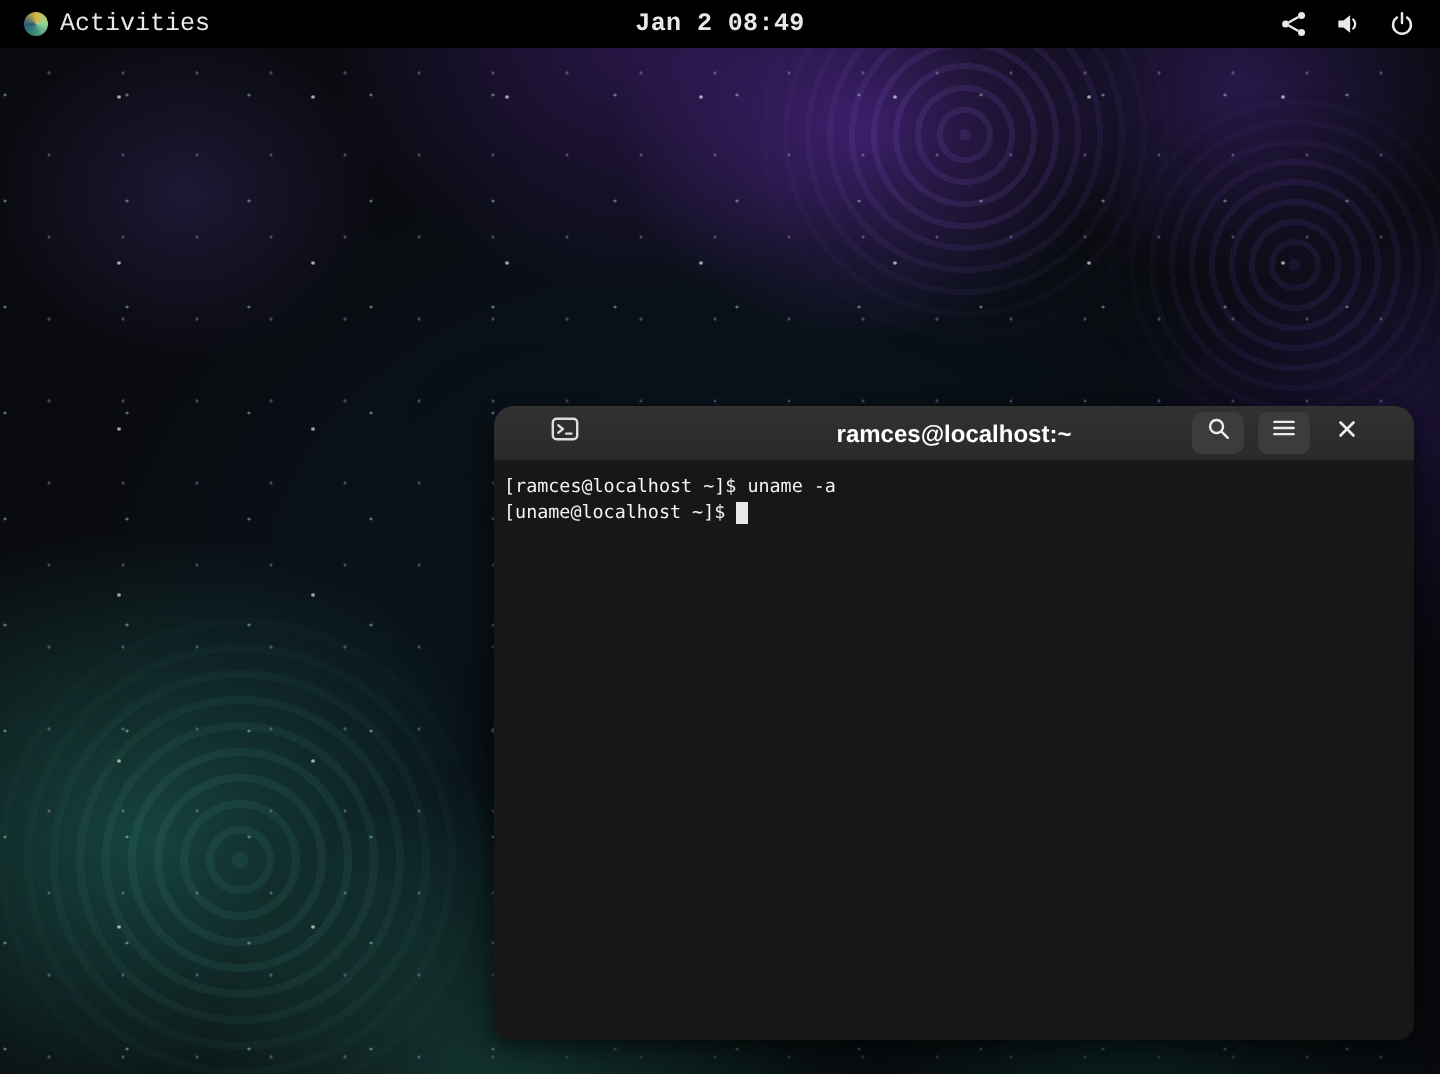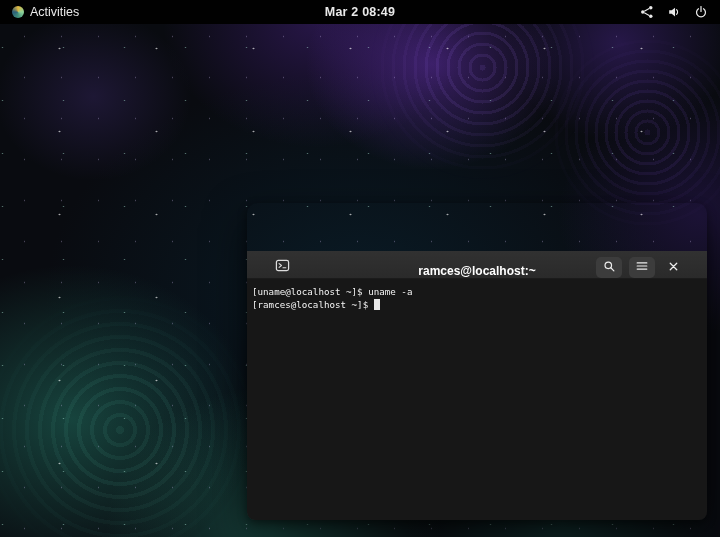--- a/index.html
+++ b/index.html
@@ -35,35 +35,35 @@
   .r1 { left:360px; top:-45px; width:245px; height:225px;
     background: repeating-radial-gradient(circle at 50% 50%, rgba(168,120,255,0.11) 0 3px, transparent 3px 11px); }
   .r2 { left:540px; top:25px; width:215px; height:215px; opacity:.9;
     background: repeating-radial-gradient(circle at 50% 50%, rgba(150,100,245,0.10) 0 3px, transparent 3px 10px); }
   .r3 { left:-35px; top:290px; width:310px; height:280px;
     background: repeating-radial-gradient(circle at 50% 50%, rgba(110,230,200,0.07) 0 4px, transparent 4px 13px); }
 
   
   .topbar { position:absolute; top:0; left:0; right:0; height:24px; background:#010101;
     display:flex; align-items:center; z-index:20;
-    font-family:Liberation Sans, sans-serif; font-size:12.5px; color:#e9e9e9; }
+    font-family:Liberation Mono, monospace; font-size:12.5px; color:#e9e9e9; }
   .tb-left { display:flex; align-items:center; gap:16px; padding-left:8px; }
   .tb-item { display:flex; align-items:center; gap:6px; height:24px; padding:0 4px; }
   .distro-dot { width:12px; height:12px; border-radius:50%;
     background: conic-gradient(#e0b63e, #8fd49a, #3f8e7b, #2b5d78, #e0b63e); }
   .tb-center { position:absolute; left:50%; transform:translateX(-50%); font-weight:700; letter-spacing:.2px; }
   .tb-right { margin-left:auto; display:flex; align-items:center; gap:13px; padding-right:12px; height:24px; }
   .tb-ic { display:flex; align-items:center; }
 
   
   .window { position:absolute; left:247px; top:203px; width:460px; height:317px;
     border-radius:10px 10px 8px 8px; overflow:hidden; display:flex; flex-direction:column;
     box-shadow: 0 16px 42px rgba(0,0,0,0.6), 0 3px 10px rgba(0,0,0,0.45); z-index:15; }
   .headerbar { height:28px; flex:0 0 28px; background:linear-gradient(#313131,#2a2a2a);
-    border-bottom:1px solid #1b1b1b; display:flex; align-items:flex-end; padding:0 23px; position:relative;margin-top:48px; }
+    border-bottom:1px solid #1b1b1b; display:flex; align-items:center; padding:0 23px; position:relative; }
   .hb-title { position:absolute; left:50%; transform:translateX(-50%);
     font:700 12px "Liberation Sans", sans-serif; color:#ffffff; white-space:nowrap; }
   .tab-btn { width:24px; height:22px; display:flex; align-items:center; justify-content:center; border-radius:4px; }
   .hb-right { margin-left:auto; display:flex; align-items:center; gap:7px; }
   .hb-btn { width:26px; height:21px; border-radius:5px; background:#3c3c3c;
     display:flex; align-items:center; justify-content:center; }
   .hb-btn.plain { background:transparent; width:22px; }
 
   .term-body { flex:1; background:#171717; padding:6px 4px 4px 5px;
     font-family:"DejaVu Sans Mono","Liberation Mono",monospace;
@@ -82,21 +82,21 @@
   <div class="rings r2"></div>
   <div class="rings r3"></div>
 
   <div class="topbar">
     <div class="tb-left">
       <div class="tb-item">
         <span class="distro-dot"></span>
         <span>Activities</span>
       </div>
     </div>
-    <div class="tb-center">Mar 2 08:49</div>
+    <div class="tb-center">Jan 2 08:49</div>
     <div class="tb-right">
       <span class="tb-ic">
         <svg width="14" height="14" viewBox="0 0 16 16">
             <circle cx="3.2" cy="8" r="2" fill="#eaeaea"></circle>
             <circle cx="12.3" cy="3.2" r="2" fill="#eaeaea"></circle>
             <circle cx="12.3" cy="12.8" r="2" fill="#eaeaea"></circle>
             <path d="M4.9 7.1l5.6-3.1M4.9 8.9l5.6 3.1" stroke="#eaeaea" stroke-width="1.3"></path>
           </svg>
       </span>
       <span class="tb-ic">
@@ -146,18 +146,18 @@
           <span>
             <svg width="13" height="13" viewBox="0 0 16 16">
                 <path d="M4 4l8 8M12 4l-8 8" stroke="#ededed" stroke-width="1.6" stroke-linecap="round"></path>
               </svg>
           </span>
         </div>
       </div>
     </div>
 
     <div class="term-body">
-      <div class="term-line">[uname@localhost ~]$ uname -a</div>
-      <div class="term-line"><span>[ramces@localhost ~]$ </span><span class="cursor"></span></div>
+      <div class="term-line">[ramces@localhost ~]$ uname -a</div>
+      <div class="term-line"><span>[uname@localhost ~]$ </span><span class="cursor"></span></div>
     </div>
   </div>
 
 </div>
 
 </body></html>

